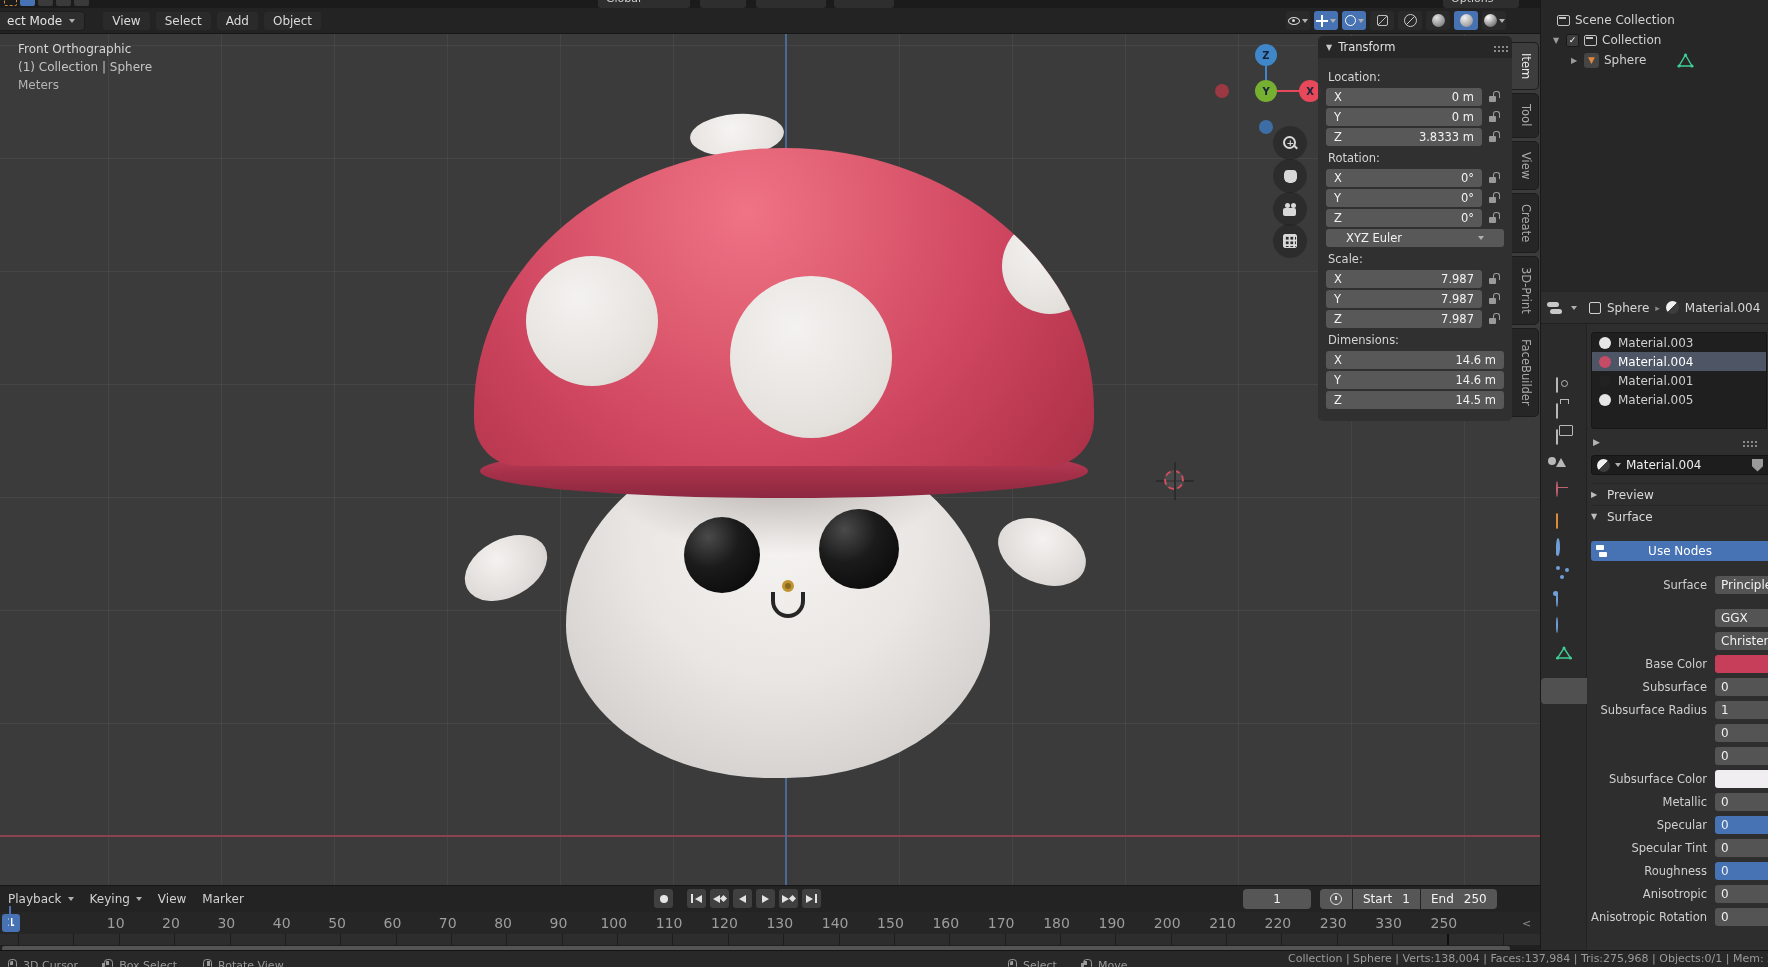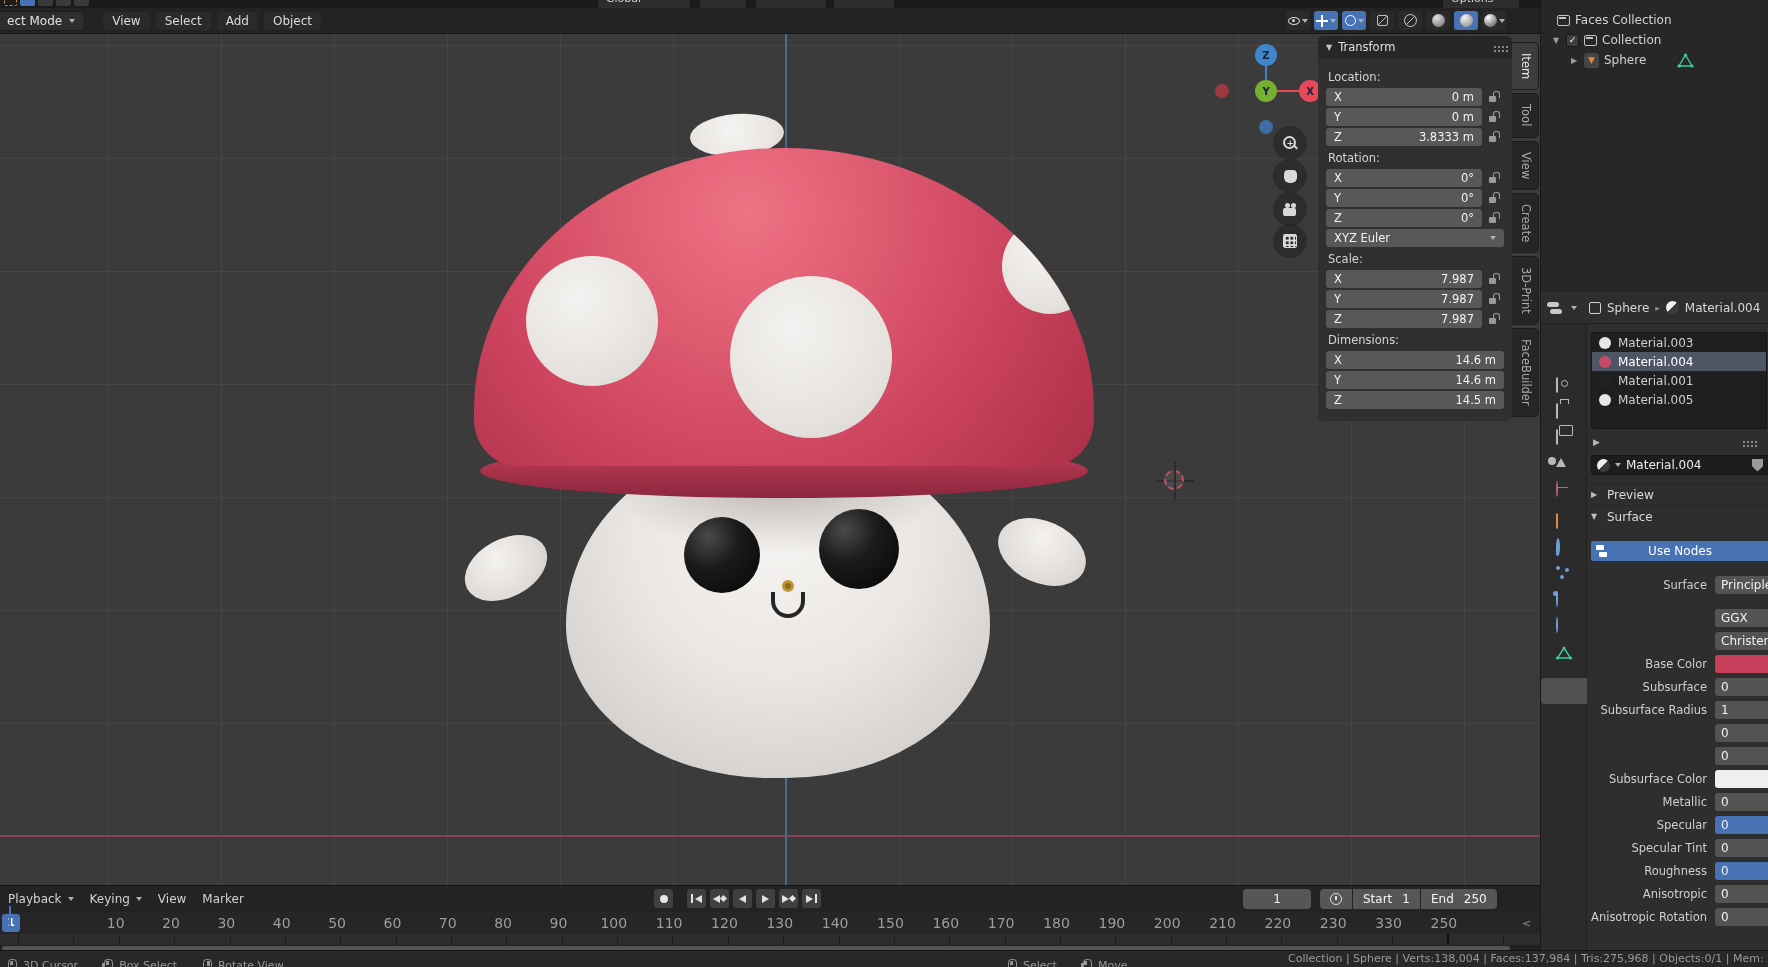--- a/index.html
+++ b/index.html
@@ -124,21 +124,21 @@
   .tr-row { display:flex; align-items:center; gap:6px; margin-bottom:2px; }
   .tr-field { flex:0 0 156px; height:18px; background:#585858; border-radius:3px; display:flex; align-items:center;
               padding:0 8px; color:#f2f2f2; }
   .tr-field.full { flex:0 0 178px; }
   .tr-axis { font-style:normal; }
   .tr-val { font-style:normal; margin-left:auto; }
   .lock-icon { position:relative; width:12px; height:12px; display:inline-block; }
   .lock-icon::before { content:""; position:absolute; left:5px; top:0; width:5px; height:6px; border:1.5px solid #9a9a9a;
                        border-bottom:none; border-radius:3px 3px 0 0; }
   .lock-icon::after { content:""; position:absolute; left:1px; top:5px; width:7px; height:6px; background:#9a9a9a; border-radius:1px; }
-  .np-dropdown { height:18px; background:#585858; border-radius:3px; display:flex; align-items:center; padding:0 8px;
+  .np-dropdown { height:18px; background:#585858; border-radius:3px; display:flex; align-items:center; padding:0 20px;
                  color:#f2f2f2; margin:2px 0 2px 0; width:178px; }
   .np-dropdown .caret { margin-left:auto; }
 
   
   .side-tabs { position:absolute; left:1512px; top:8px; width:27px; display:flex; flex-direction:column; gap:3px; z-index:7; }
   .side-tab { writing-mode:vertical-rl; padding:10px 5px; background:#262626; border:1px solid #1c1c1c; border-left:none;
               border-radius:0 5px 5px 0; color:#ababab; font-size:11.5px; text-align:center; }
   .side-tab.active { background:#3d3d3d; color:#e8e8e8; }
 
   
@@ -343,20 +343,25 @@
       <div class="eye left"></div>
       <div class="eye right"></div>
       <div class="nose"></div>
       <div class="mouth"></div>
     </div>
 
     <div class="cursor3d">
         <span class="ring"></span>
       </div>
 
+    <div class="vp-text">
+      <div>Front Orthographic</div>
+      <div>(1) Collection | Sphere</div>
+      <div>Meters</div>
+    </div>
 
     <div class="giz">
       <div style="position:absolute;left:1265px;top:31px;width:2px;height:16px;background:#3f87c9;"></div>
       <div style="position:absolute;left:1277px;top:56px;width:23px;height:2px;background:#e8495a;"></div>
       <div class="axis-ball" style="left:1255px;top:10px;background:#3f87c9;">Z</div>
       <div class="axis-ball" style="left:1255px;top:46px;background:#76b031;">Y</div>
       <div class="axis-ball" style="left:1299px;top:46px;background:#e8495a;">X</div>
       <div class="axis-dot" style="left:1215px;top:50px;background:#9c3842;"></div>
       <div class="axis-dot" style="left:1259px;top:86px;background:#3c6ea5;"></div>
     </div>
@@ -502,21 +507,21 @@
         <div class="side-tab">Create</div>
         <div class="side-tab">3D-Print</div>
         <div class="side-tab">FaceBuilder</div>
       </div>
   </div>
 
   <div class="rightcol">
     <div class="outliner">
       <div class="ol-row" style="padding-left:16px;margin-top:10px;">
         <span class="box-icon"></span>
-        <span>Faces Collection</span>
+        <span>Scene Collection</span>
       </div>
       <div class="ol-row" style="padding-left:10px;">
         <span class="tri">▼</span>
         <span class="checkbox">✓</span>
         <span class="box-icon"></span>
         <span>Collection</span>
       </div>
       <div class="ol-row" style="padding-left:28px;">
         <span class="tri">▶</span>
         <span class="mesh-badge">▼</span>

